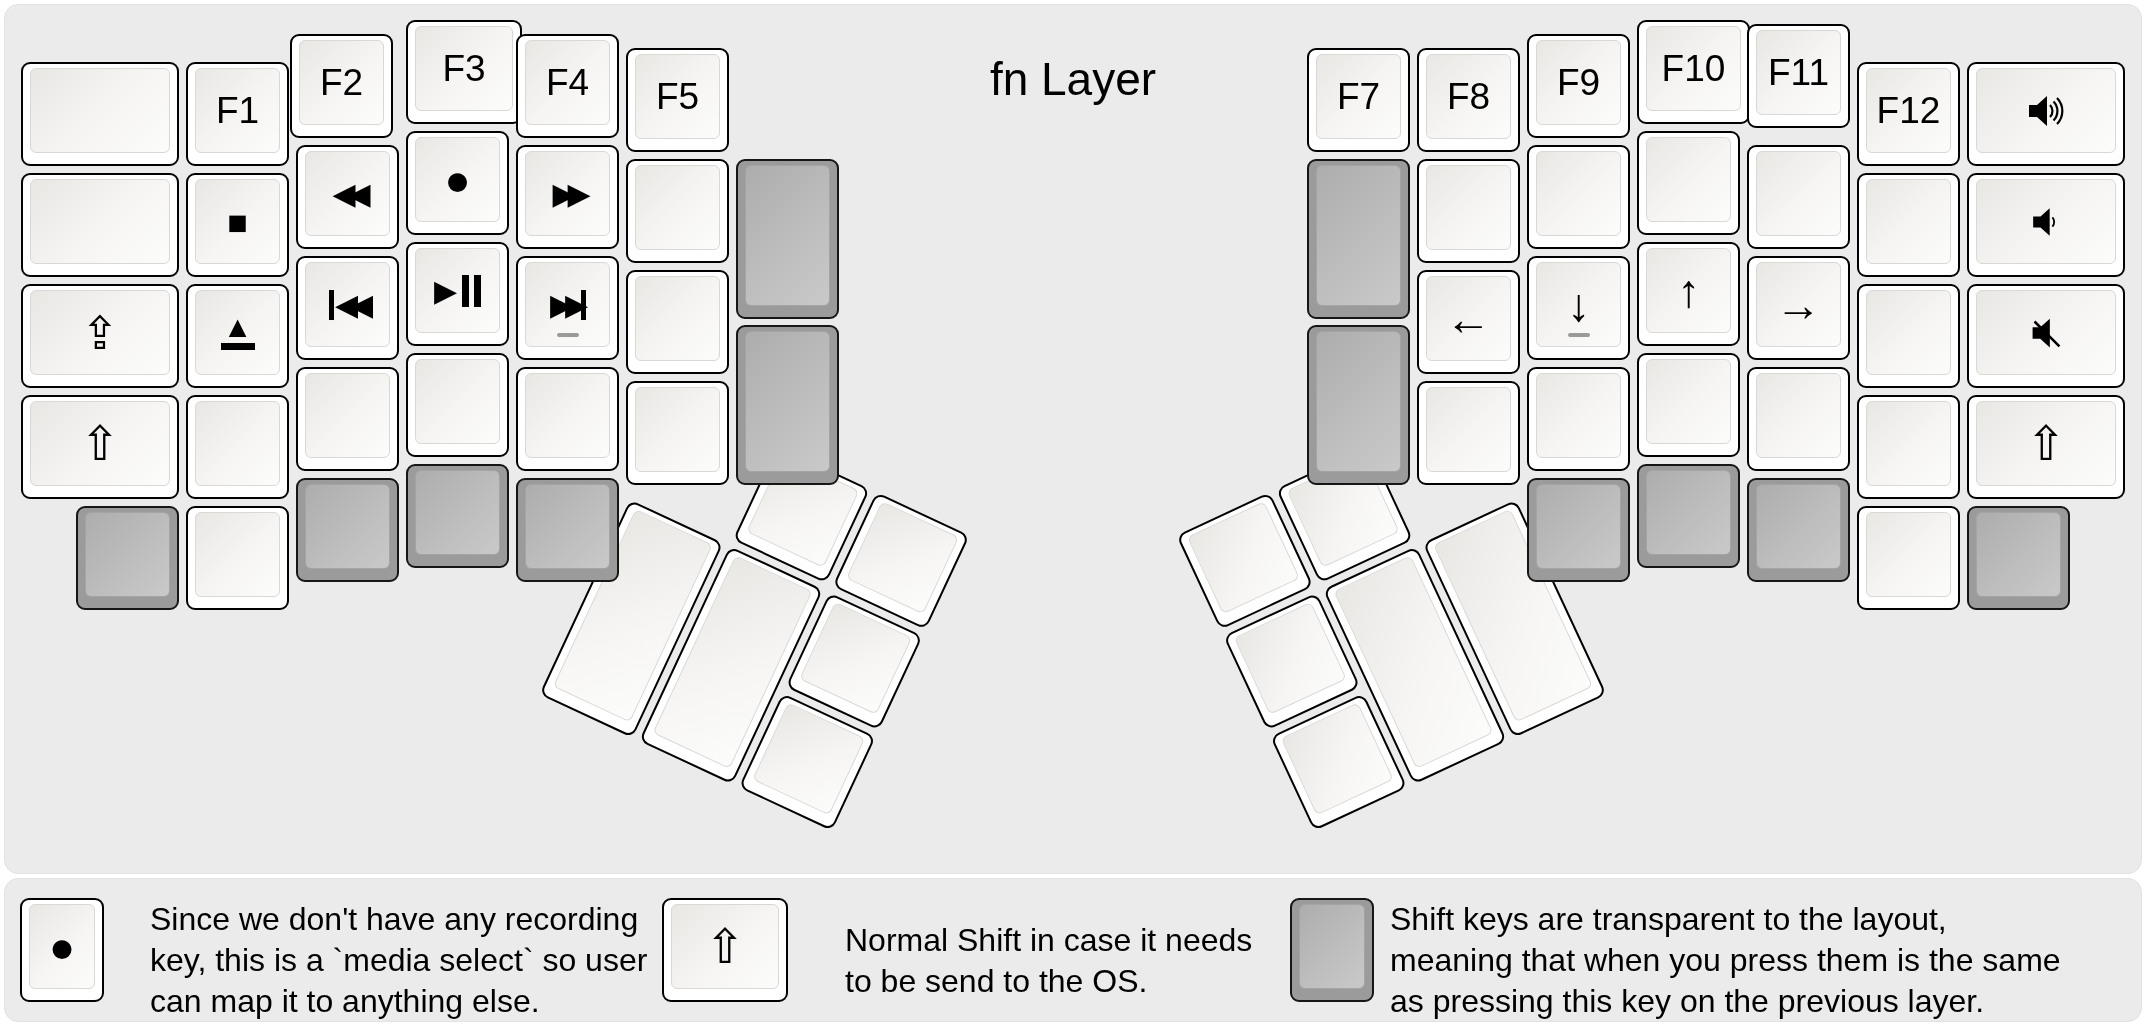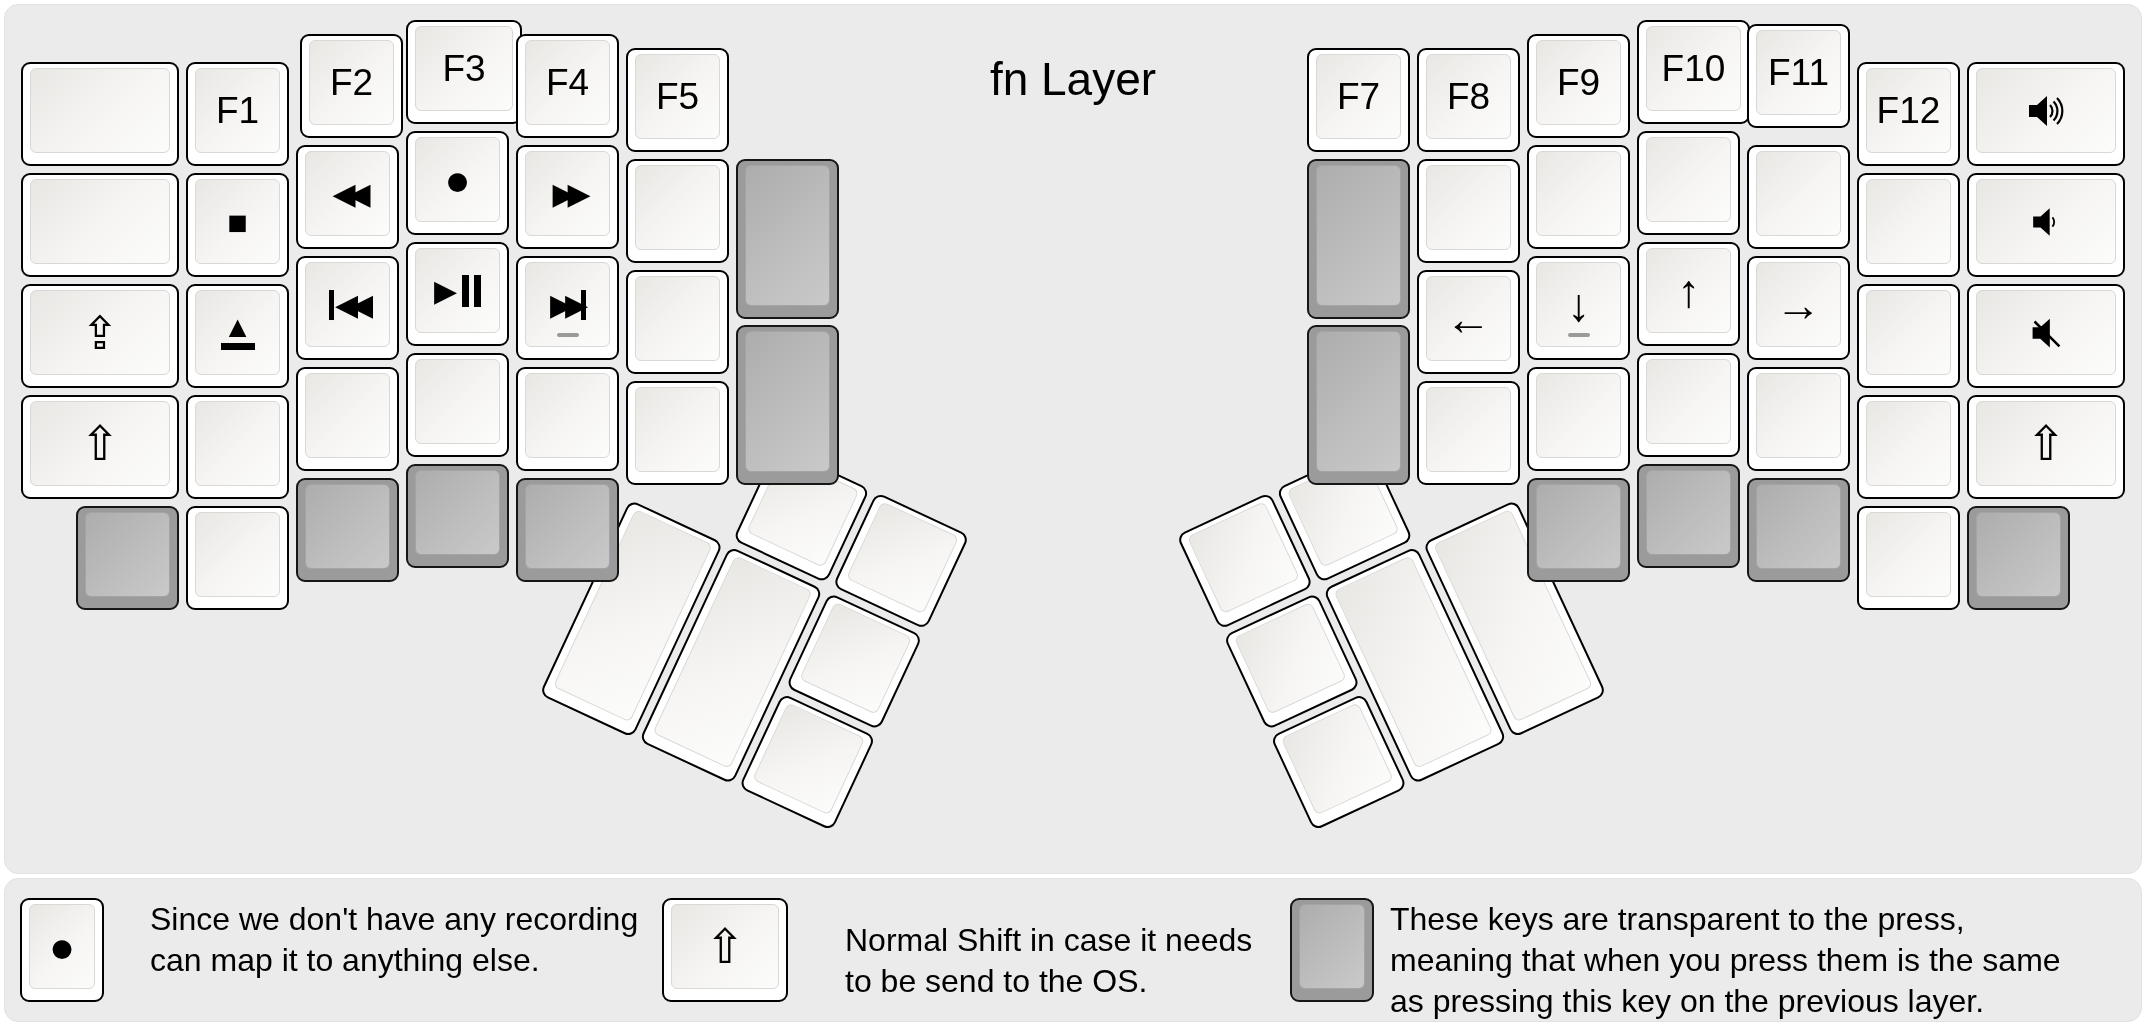--- a/index.html
+++ b/index.html
@@ -150,21 +150,21 @@
   </span>
 </span>
         </div>
       </div>
       <div class="key" style="left: 186px; top: 395px; width: 103px; height: 104px;">
         <div class="cap"></div>
       </div>
       <div class="key" style="left: 186px; top: 506px; width: 103px; height: 104px;">
         <div class="cap"></div>
       </div>
-      <div class="key" style="left: 300px; top: 34px; width: 103px; height: 104px;">
+      <div class="key" style="left: 290px; top: 34px; width: 103px; height: 104px;">
         <div class="cap">
           <span class="klabel">F2</span>
         </div>
       </div>
       <div class="key" style="left: 296px; top: 145px; width: 103px; height: 104px;">
         <div class="cap">
           <span class="icon icon-rewind">◀◀</span>
         </div>
       </div>
       <div class="key" style="left: 296px; top: 256px; width: 103px; height: 104px;">
@@ -414,24 +414,25 @@
           <span class="icon icon-shift">⇧</span>
         </div>
       </div>
       <div class="key gray" style="left: 1290px; top: 898px; width: 84px; height: 104px;">
         <div class="cap"></div>
       </div>
     </div>
 
   <div class="legend-text lt-1">
     <div>Since we don't have any recording</div>
+    <div>key, this is a `media select` so user</div>
     <div>can map it to anything else.</div>
   </div>
   <div class="legend-text lt-2">
     <div>Normal Shift in case it needs</div>
     <div>to be send to the OS.</div>
   </div>
   <div class="legend-text lt-3">
-    <div>These keys are transparent to the press,</div>
+    <div>Shift keys are transparent to the layout,</div>
     <div>meaning that when you press them is the same</div>
     <div>as pressing this key on the previous layer.</div>
   </div>
 </div>
 
 </body></html>

